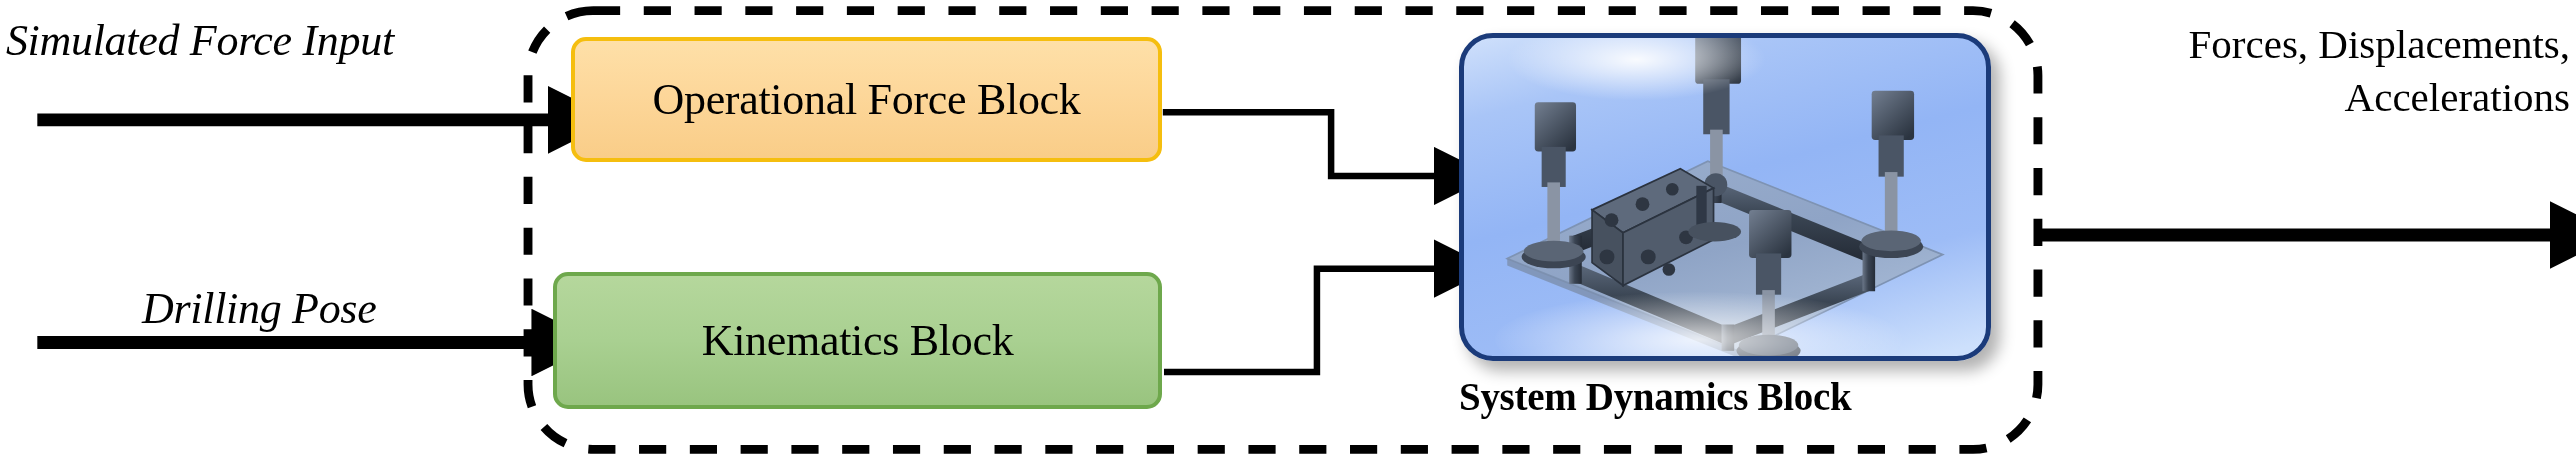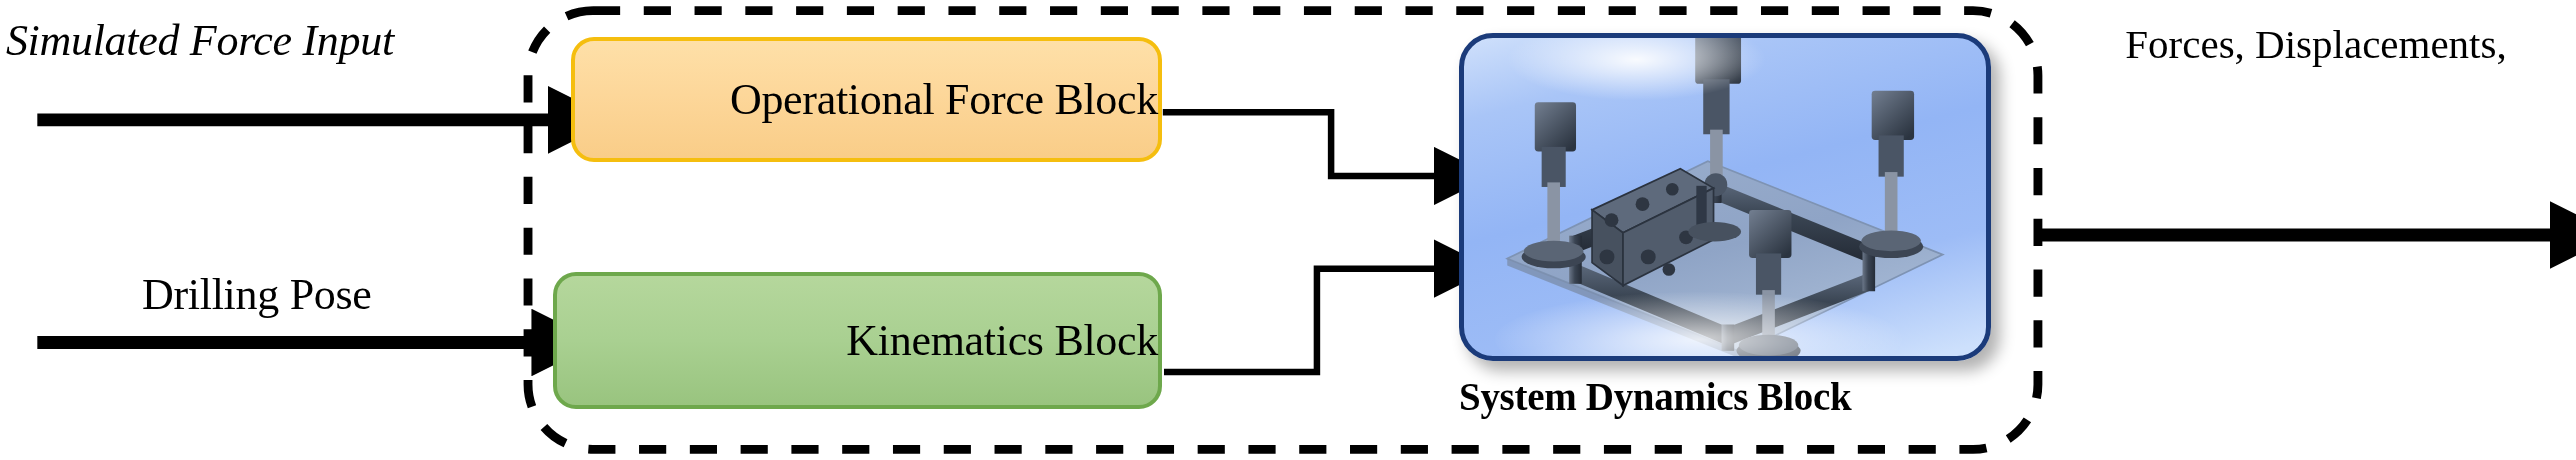--- a/index.html
+++ b/index.html
@@ -34,29 +34,30 @@
   }
   #label-simulated-force-input {
     left: 5.9px;
     top: 17.7px;
     font-size: 44px;
     letter-spacing: -0.3px;
     font-style: italic;
   }
   #label-drilling-pose {
     left: 142px;
-    top: 272px;
+    top: 286px;
     font-size: 44px;
     letter-spacing: -0.3px;
+    font-style: italic;
   }
   #label-output {
     left: 2062px;
     top: 22.5px;
     font-size: 41px;
-    text-align: center;
+    text-align: right;
     white-space: normal;
     width: 508px;
   }
   #label-output .line2 {
     display: block;
     margin-top: 10.6px;
   }
   #label-system-dynamics {
     left: 1459px;
     top: 377px;
@@ -64,23 +65,23 @@
     text-align: left;
     font-size: 39px;
     font-weight: bold;
     letter-spacing: -0.3px;
   }
   
   .block {
     position: absolute;
     display: flex;
     align-items: center;
-    justify-content: flex-end;
+    justify-content: center;
     box-sizing: border-box;
-    border-radius: 23px;
+    border-radius: 15px;
   }
   .block .block-label {
     font-family: "Liberation Serif", "DejaVu Serif", serif;
     font-size: 44px;
     color: #000000;
     letter-spacing: -0.3px;
   }
   #block-operational-force {
     left: 571px;
     top: 37px;
@@ -264,16 +265,17 @@
   </div>
 
   <div class="lbl" id="label-simulated-force-input">Simulated Force Input</div>
 
   <div class="lbl" id="label-drilling-pose">Drilling Pose</div>
 
   <div class="lbl" id="label-system-dynamics">System Dynamics Block</div>
 
   <div class="lbl" id="label-output">
     <span>Forces, Displacements,</span>
+    <span class="line2">Accelerations</span>
   </div>
 
 </div>
 
 
 </body></html>

